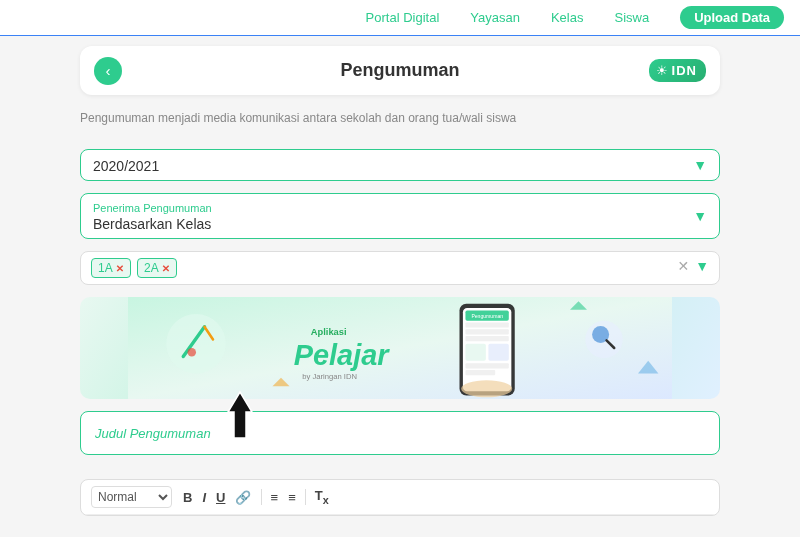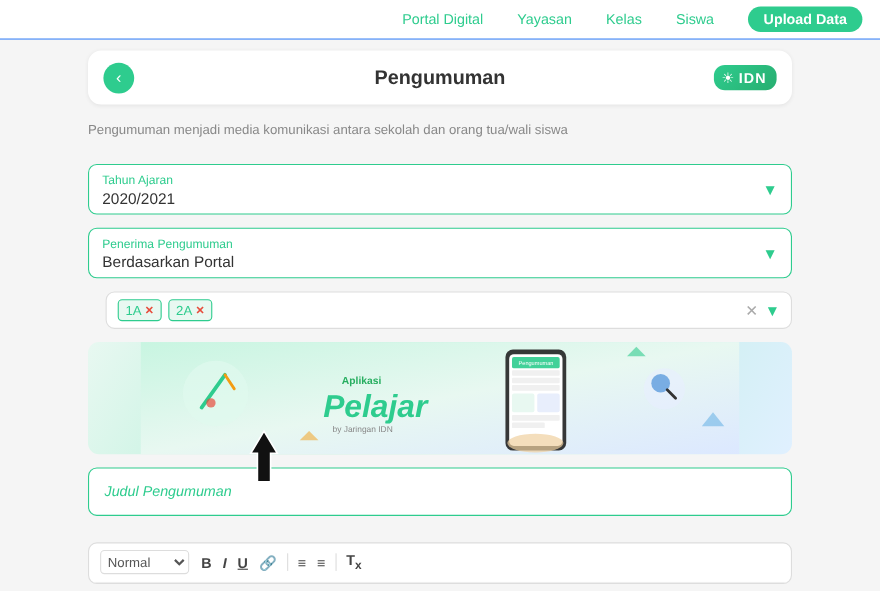--- a/index.html
+++ b/index.html
@@ -142,25 +142,24 @@
       font-size: 14px;
     }
 
     
     .tags-row {
       border: 1.5px solid #ddd;
       border-radius: 8px;
       padding: 6px 10px;
       background: #fff;
       display: flex;
-      align-items: center;
+      align-items: flex-start;
       gap: 6px;
       margin-bottom: 12px;
       position: relative;
-      margin-left: 16px;
     }
     .tag {
       background: #e8f8f1;
       border: 1px solid #2ecc8e;
       border-radius: 4px;
       padding: 2px 6px;
       font-size: 12px;
       color: #2ecc8e;
       display: flex;
       align-items: center;
@@ -297,30 +296,29 @@
     <div class="idn-logo">
       <span class="idn-logo-icon">☀</span>
       <span class="idn-logo-text">IDN</span>
     </div>
   </div>
 
   <div class="section-subtitle">Pengumuman menjadi media komunikasi antara sekolah dan orang tua/wali siswa</div>
 
   <div class="form-group">
     <div class="field-box">
-      <div class="field-label">Tahun Ajaran</div>
       <div class="field-value">2020/2021</div>
       <span class="field-arrow">▼</span>
     </div>
   </div>
 
   <div class="form-group">
     <div class="field-box">
       <div class="field-label">Penerima Pengumuman</div>
-      <div class="field-value">Berdasarkan Portal</div>
+      <div class="field-value">Berdasarkan Kelas</div>
       <span class="field-arrow">▼</span>
     </div>
   </div>
 
   <div class="tags-row">
     <div class="tag">
       <span>1A</span>
       <span class="tag-close">✕</span>
     </div>
     <div class="tag">

